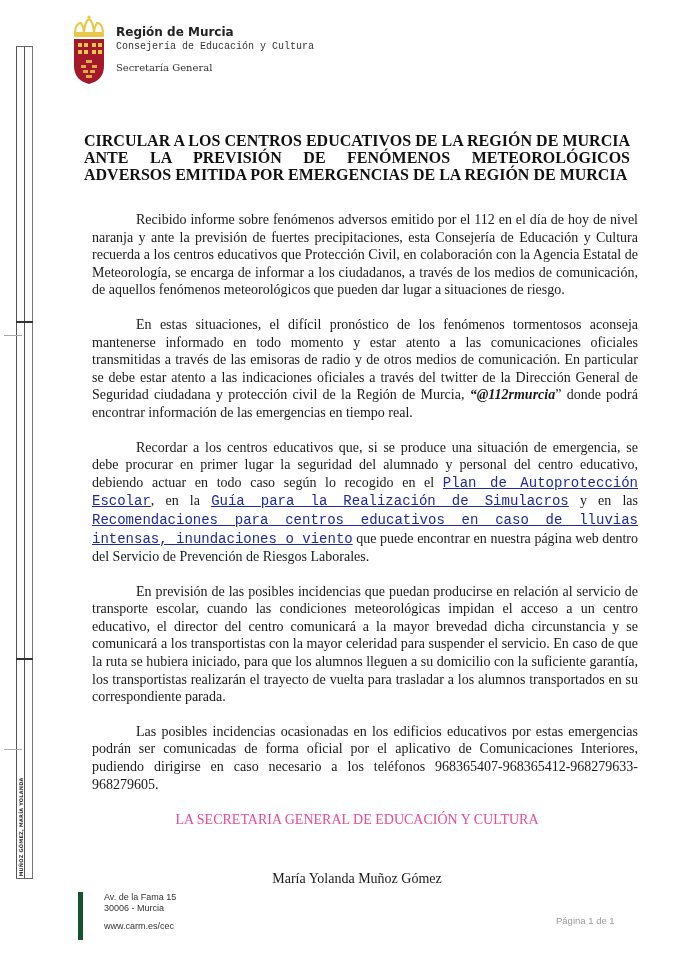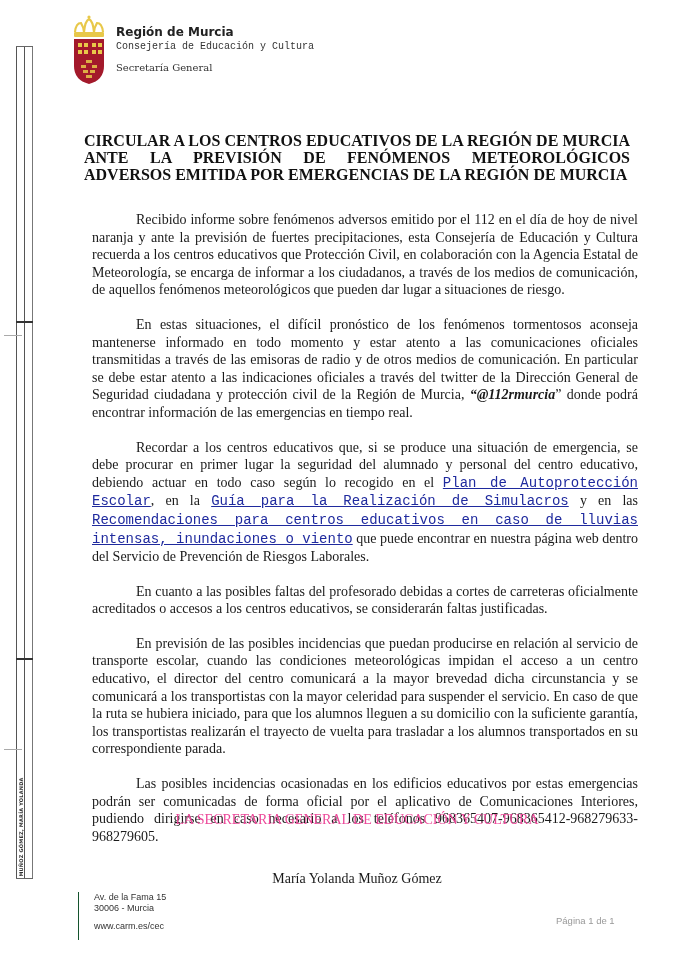--- a/index.html
+++ b/index.html
@@ -49,21 +49,21 @@
     font-size: 14px; line-height: 17.6px; text-align: justify; text-indent: 44px;
     margin-bottom: 17px; color: #1a1a1a;
   }
   .para .handle { font-style: italic; font-weight: bold; }
   .para a { color: #1f2a9e; text-decoration: underline; font-family: Liberation Mono, monospace; }
 
   .closing { position: absolute; left: 84px; top: 812px; width: 546px; text-align: center; font-size: 14px; color: #ec4899; }
   .signer { position: absolute; left: 84px; top: 871px; width: 546px; text-align: center; font-size: 14px; color: #1a1a1a; }
 
   
-  .footer-addr { position: absolute; left: 78px; top: 892px; height: 48px; border-left: 1px solid #14532d; padding-left: 15px; }
+  .footer-addr { position: absolute; left: 78px; top: 892px; height: 48px; border-left: 5px solid #14532d; padding-left: 21px; }
   .footer-addr div { font-family: "Liberation Sans", sans-serif; font-size: 9px; color: #333; line-height: 11px; }
   .footer-addr .web { margin-top: 7px; }
   .page-num { position: absolute; left: 556px; top: 915px; font-family: "Liberation Sans", sans-serif; font-size: 9.5px; color: #999; }
 </style>
 </head>
 <body>
 
 <div class="sig-strip">
   <div class="sig-line l1"></div>
   <div class="sig-line l2"></div>
@@ -123,21 +123,20 @@
 
 <div class="title">CIRCULAR A LOS CENTROS EDUCATIVOS DE LA REGIÓN DE MURCIA ANTE LA PREVISIÓN DE FENÓMENOS METEOROLÓGICOS ADVERSOS EMITIDA POR EMERGENCIAS DE LA REGIÓN DE MURCIA</div>
 
 <div class="content">
   <p class="para">Recibido informe sobre fenómenos adversos emitido por el 112 en el día de hoy de nivel naranja y ante la previsión de fuertes precipitaciones, esta Consejería de Educación y Cultura recuerda a los centros educativos que Protección Civil, en colaboración con la Agencia Estatal de Meteorología, se encarga de informar a los ciudadanos, a través de los medios de comunicación, de aquellos fenómenos meteorológicos que pueden dar lugar a situaciones de riesgo.</p>
 
   <p class="para"><span>En estas situaciones, el difícil pronóstico de los fenómenos tormentosos aconseja mantenerse informado en todo momento y estar atento a las comunicaciones oficiales transmitidas a través de las emisoras de radio y de otros medios de comunicación. En particular se debe estar atento a las indicaciones oficiales a través del twitter de la Dirección General de Seguridad ciudadana y protección civil de la Región de Murcia, </span><span class="handle">“@112rmurcia</span><span>” donde podrá encontrar información de las emergencias en tiempo real.</span></p>
 
   <p class="para"><span>Recordar a los centros educativos que, si se produce una situación de emergencia, se debe procurar en primer lugar la seguridad del alumnado y personal del centro educativo, debiendo actuar en todo caso según lo recogido en el </span><a href="#">Plan de Autoprotección Escolar</a><span>, en la </span><a href="#">Guía para la Realización de Simulacros</a><span> y en las </span><a href="#">Recomendaciones para centros educativos en caso de lluvias intensas, inundaciones o viento</a><span> que puede encontrar en nuestra página web dentro del Servicio de Prevención de Riesgos Laborales.</span></p>
 
-  <p class="para">En cuanto a las posibles faltas del profesorado debidas a cortes de carreteras oficialmente acreditados o accesos a los centros educativos, se considerarán faltas justificadas.</p>
 
   <p class="para">En previsión de las posibles incidencias que puedan producirse en relación al servicio de transporte escolar, cuando las condiciones meteorológicas impidan el acceso a un centro educativo, el director del centro comunicará a la mayor brevedad dicha circunstancia y se comunicará a los transportistas con la mayor celeridad para suspender el servicio. En caso de que la ruta se hubiera iniciado, para que los alumnos lleguen a su domicilio con la suficiente garantía, los transportistas realizarán el trayecto de vuelta para trasladar a los alumnos transportados en su correspondiente parada.</p>
 
   <p class="para">Las posibles incidencias ocasionadas en los edificios educativos por estas emergencias podrán ser comunicadas de forma oficial por el aplicativo de Comunicaciones Interiores, pudiendo dirigirse en caso necesario a los teléfonos 968365407-968365412-968279633-968279605.</p>
 </div>
 
 <div class="closing">LA SECRETARIA GENERAL DE EDUCACIÓN Y CULTURA</div>
 <div class="signer">María Yolanda Muñoz Gómez</div>
 
 <div class="footer-addr">

